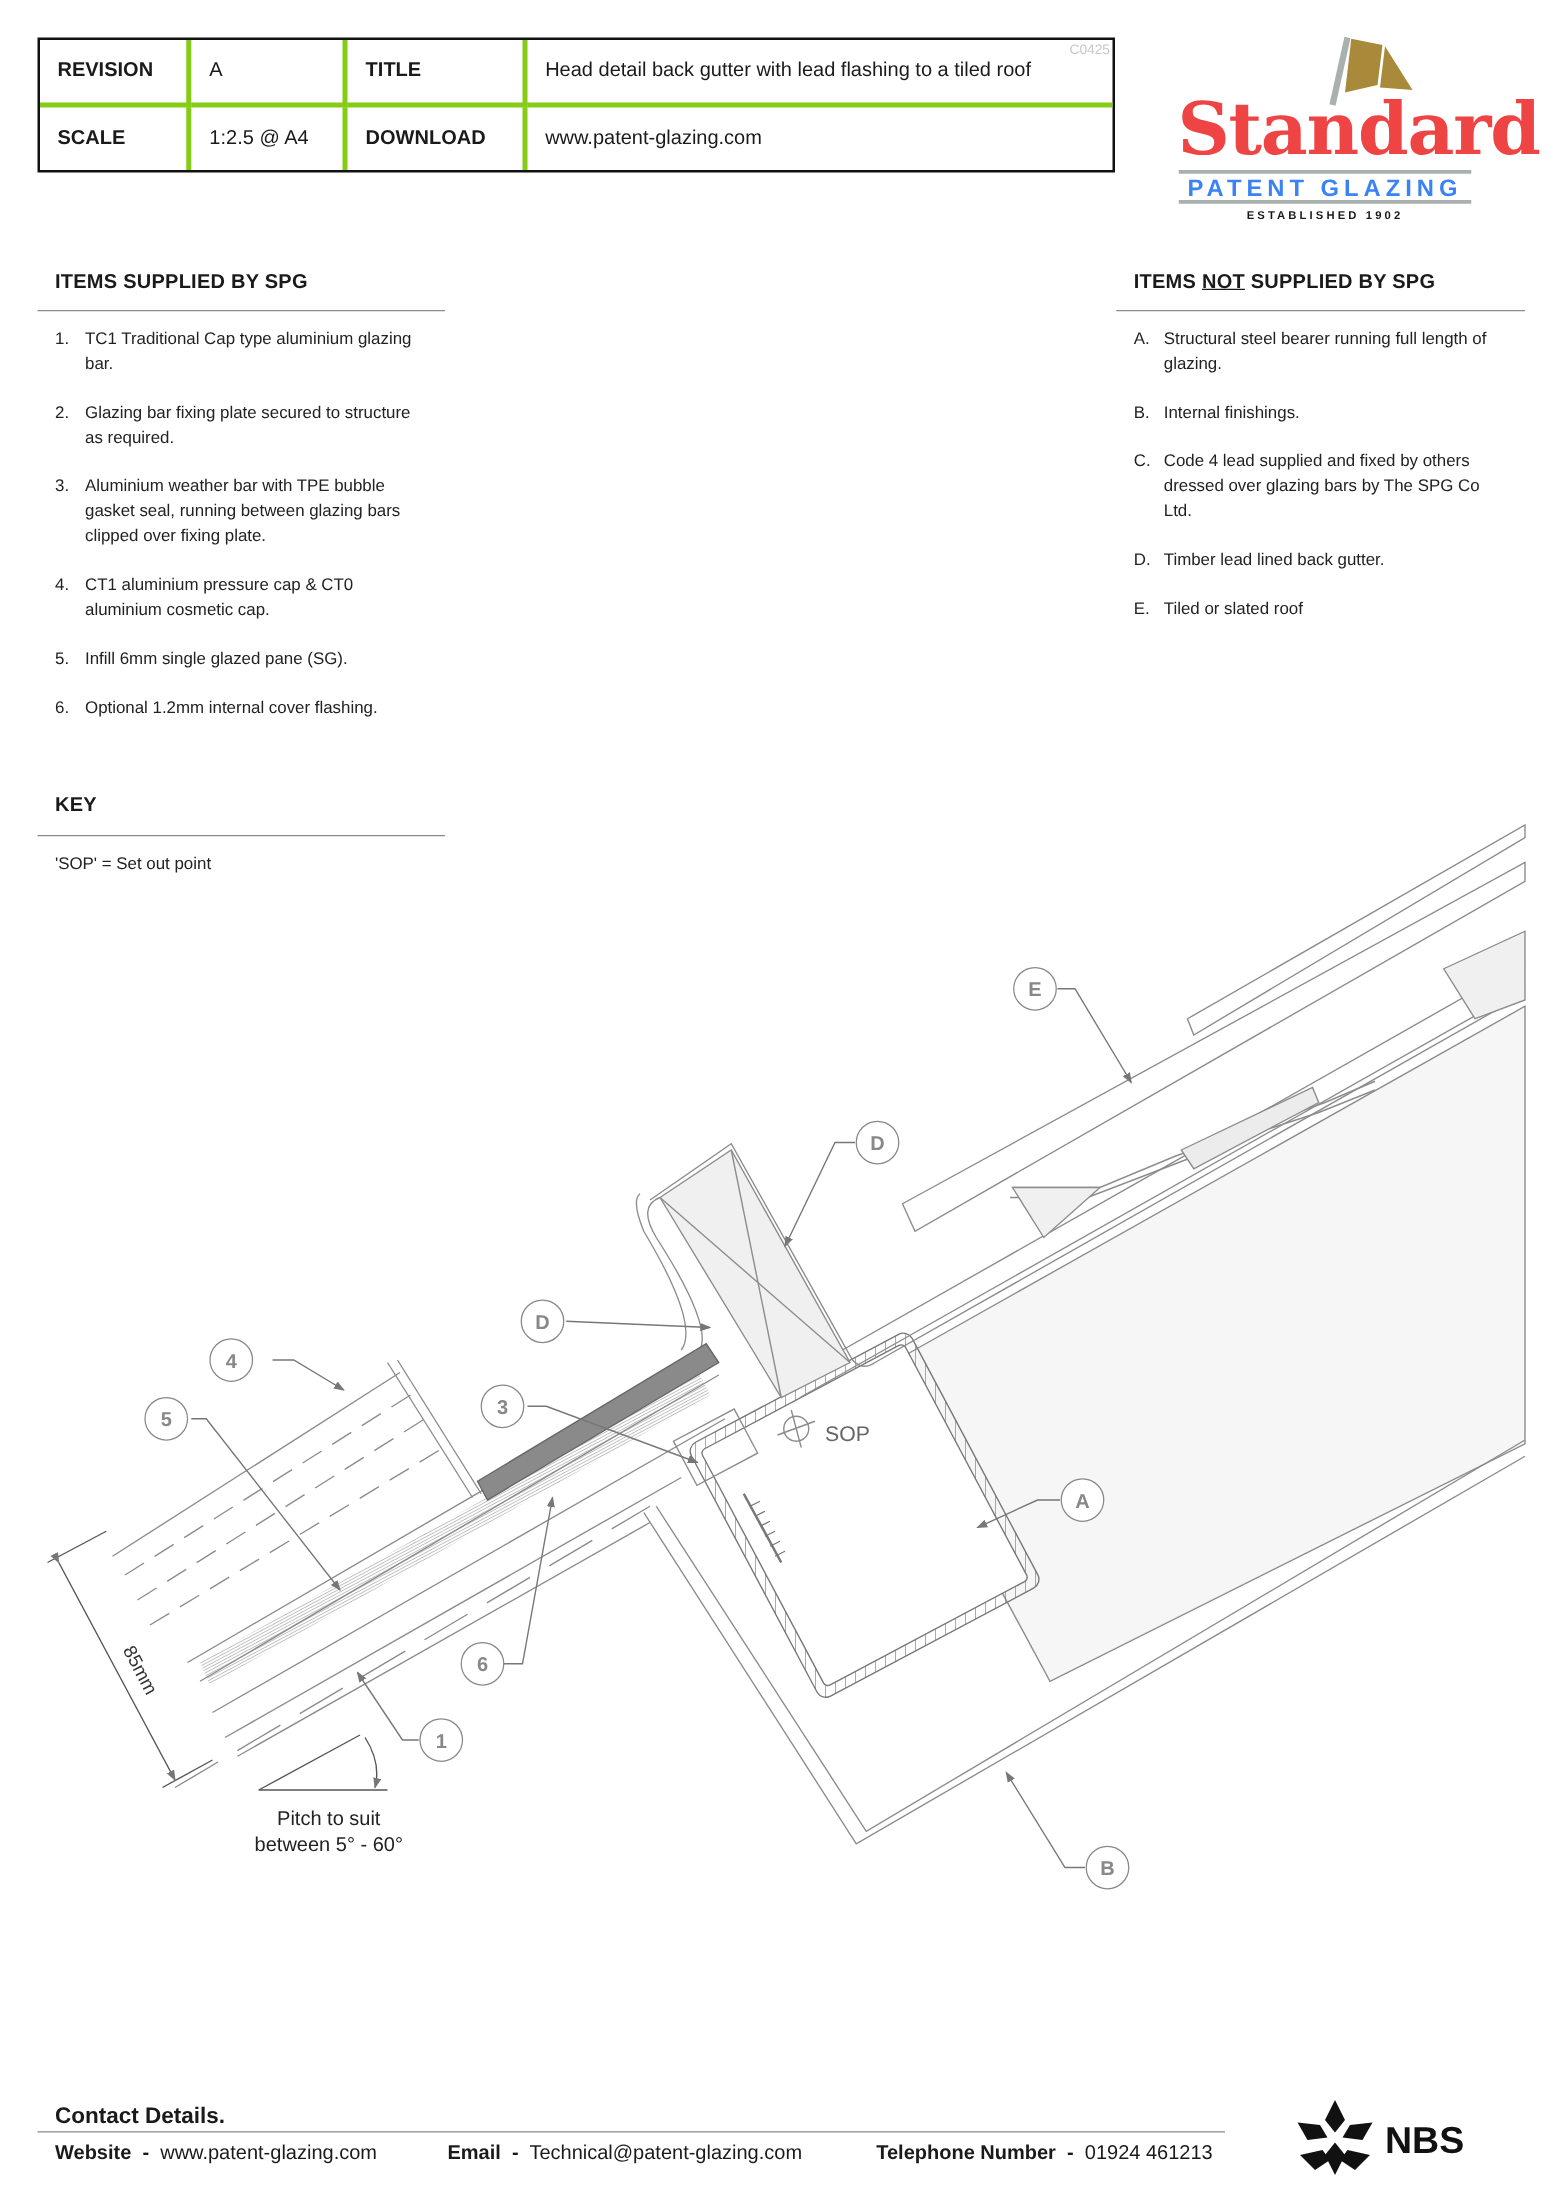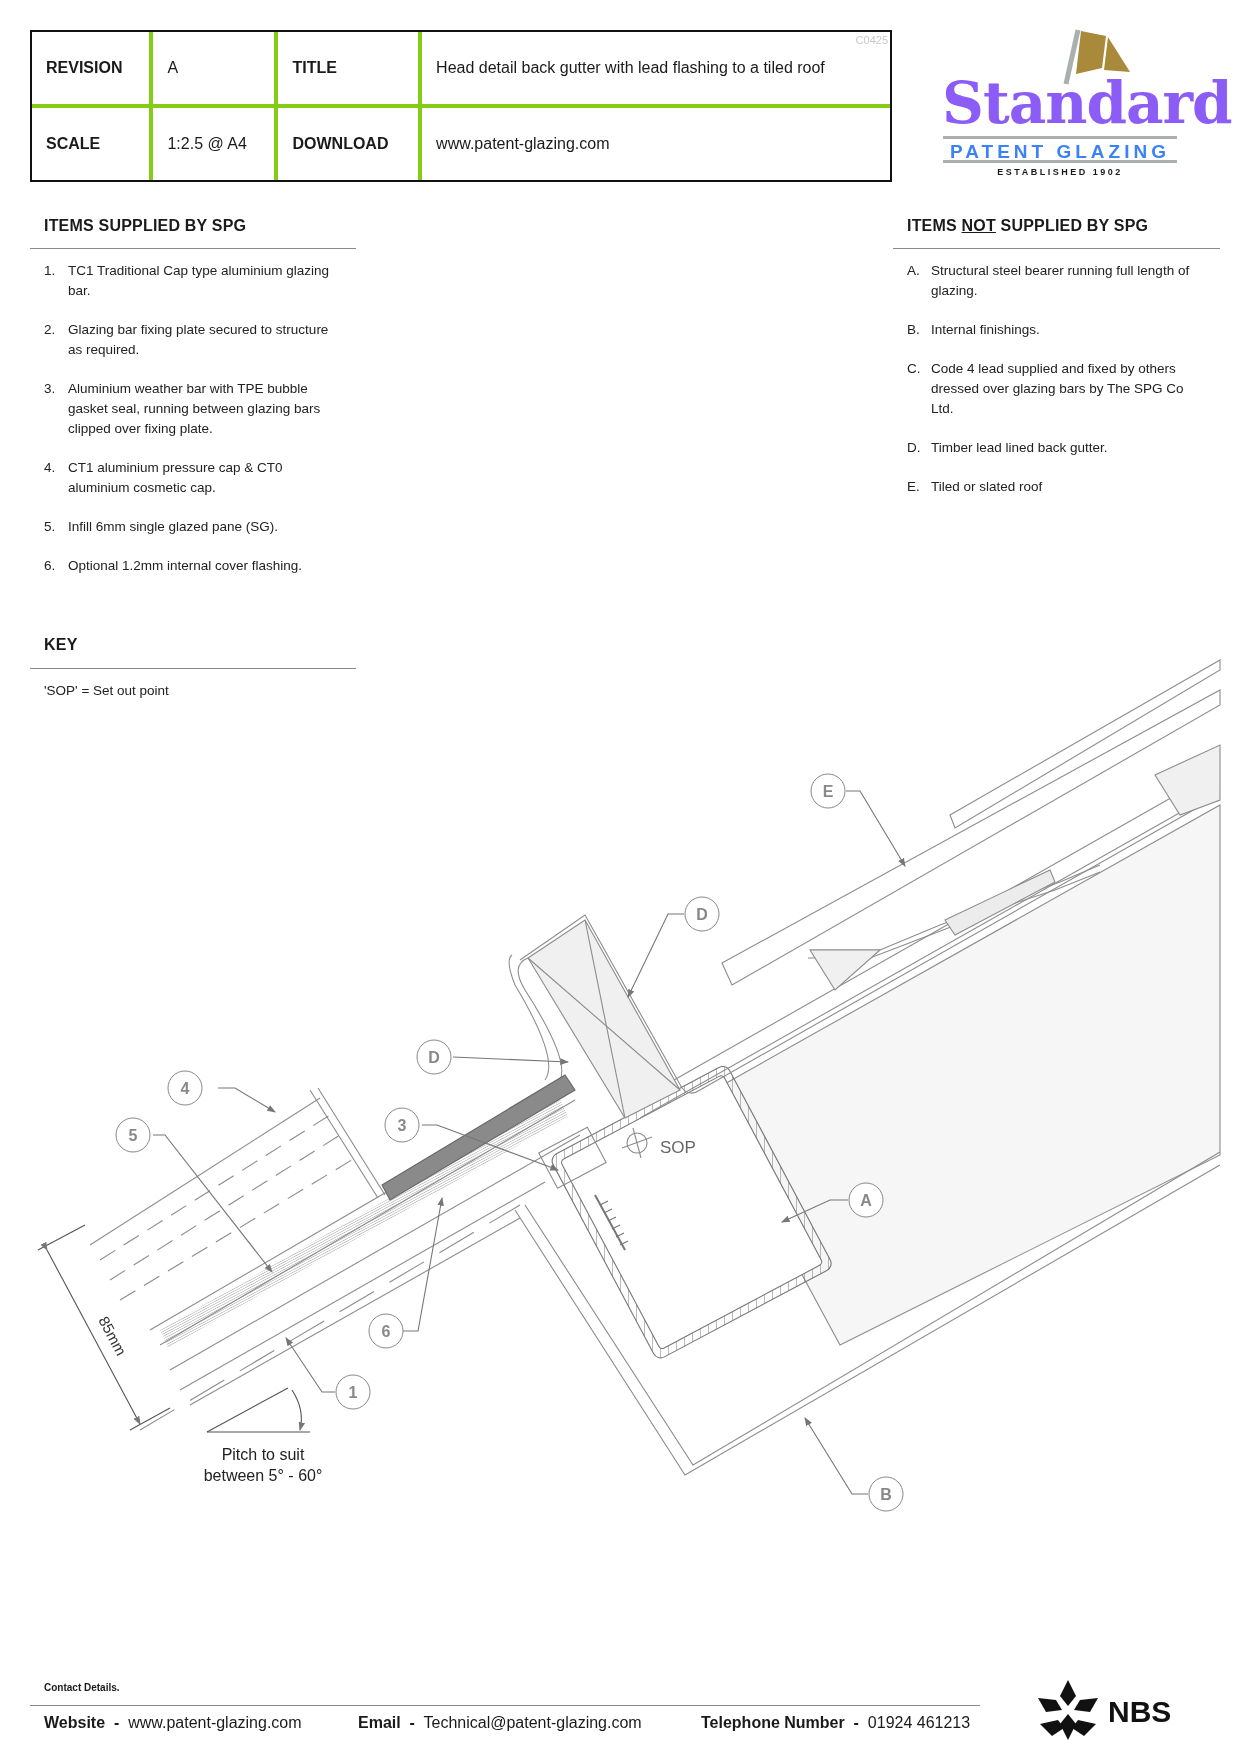--- a/index.html
+++ b/index.html
@@ -1,44 +1,44 @@
 <!DOCTYPE html>
 <html><head>
 <meta charset="utf-8">
 <style>
   html,body{margin:0;padding:0;background:#fff;}
   body{width:1240px;height:1754px;position:relative;overflow:hidden;font-family:"Liberation Sans",sans-serif;color:#1a1a1a;}
   
-  .tb{position:absolute;left:30px;top:30px;width:862px;height:152px;border:2px solid #111;box-sizing:border-box;}
+  .tb{position:absolute;left:30px;top:30px;width:862px;height:108px;border:2px solid #111;box-sizing:border-box;}
   .tb table{width:100%;height:100%;border-collapse:collapse;font-size:16px;}
   .tb td{border:4px solid #84cc16;padding:0 14px;vertical-align:middle;}
   .tb tr:first-child td{border-top:none;}
   .tb tr:last-child td{border-bottom:none;}
   .tb td:first-child{border-left:none;}
   .tb td:last-child{border-right:none;}
   .tb td.k{font-weight:bold;}
   .tb .c1{width:102px}.tb .c2{width:120px}.tb .c3{width:103px}
   .dwgcode{position:absolute;right:2px;top:2px;font-size:11px;color:#c8c8c8;}
   
   .logo{position:absolute;left:940px;top:26px;width:240px;height:150px;}
-  .logo .word{position:absolute;left:2px;top:48px;font-family:"DejaVu Serif","Liberation Serif",serif;font-size:58px;font-weight:bold;letter-spacing:-1px;color:#8b5cf6;line-height:1;}
+  .logo .word{position:absolute;left:2px;top:48px;font-family:"DejaVu Serif","Liberation Serif",serif;font-size:58px;font-weight:bold;letter-spacing:-1px;color:#ef4444;line-height:1;}
   .logo .bar1{position:absolute;left:3px;top:110px;width:234px;height:3px;background:#a9b0ad;}
   .logo .pg{position:absolute;left:0;width:240px;top:115px;text-align:center;font-size:19px;font-weight:bold;letter-spacing:4px;color:#3b82f6;}
   .logo .bar2{position:absolute;left:3px;top:134px;width:234px;height:3px;background:#a9b0ad;}
   .logo .est{position:absolute;left:0;width:240px;top:141px;text-align:center;font-size:9px;font-weight:bold;letter-spacing:2.5px;color:#1a1a1a;}
   
   .sec-h{position:absolute;font-size:16px;font-weight:bold;letter-spacing:0.2px;}
   .rule{position:absolute;height:1px;background:#8a8a8a;}
   .list{position:absolute;font-size:13.5px;line-height:20px;color:#222;}
   .list .it{display:flex;margin-bottom:19px;}
   .list .n{width:24px;flex:none;}
   .list .t{flex:1;}
   .ul{text-decoration:underline;}
   
-  .ft-h{position:absolute;left:44px;top:1682px;font-size:10px;font-weight:bold;}
+  .ft-h{position:absolute;left:44px;top:1682px;font-size:18px;font-weight:bold;}
   .ft-rule{position:absolute;left:30px;top:1705px;width:950px;height:1px;background:#8a8a8a;}
   .ft{position:absolute;top:1714px;font-size:16px;white-space:nowrap;}
   .ft b{font-weight:bold;text-align:center;}
   svg.drw{position:absolute;left:0;top:0;}
   .nbs-text{font-family:"Liberation Sans",sans-serif;}
 </style>
 </head>
 <body>
 
 <div class="tb">

